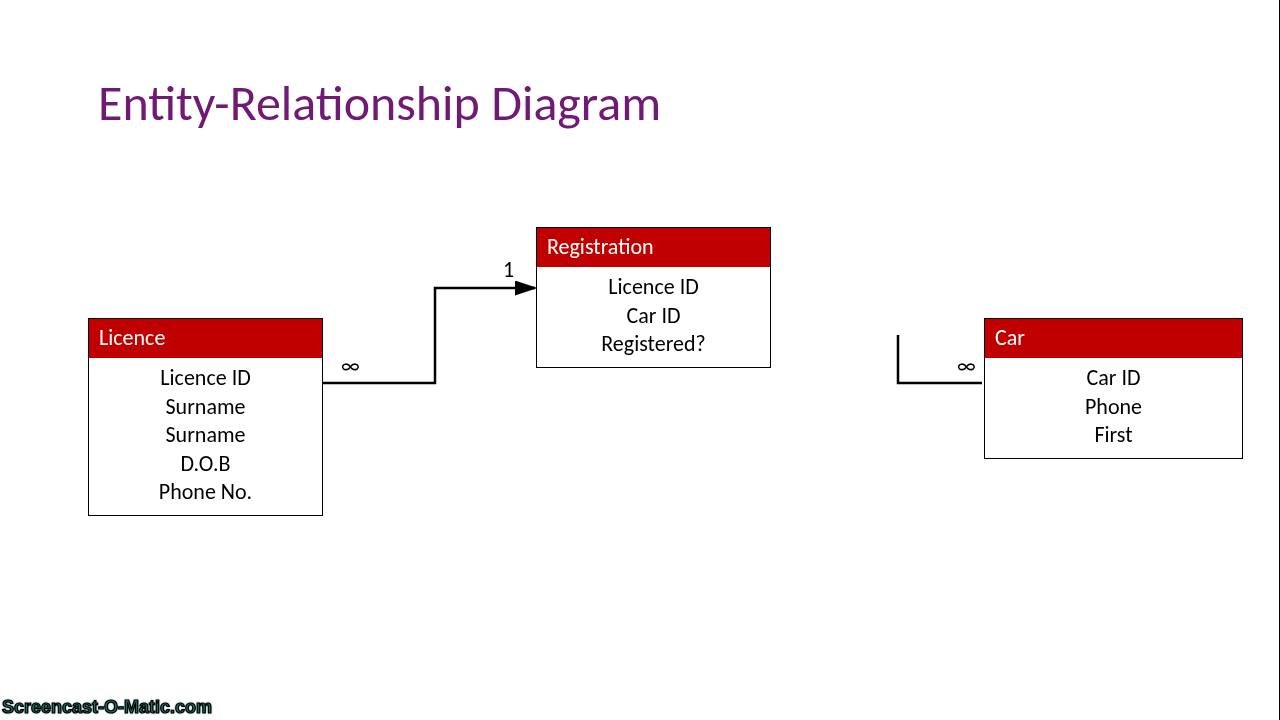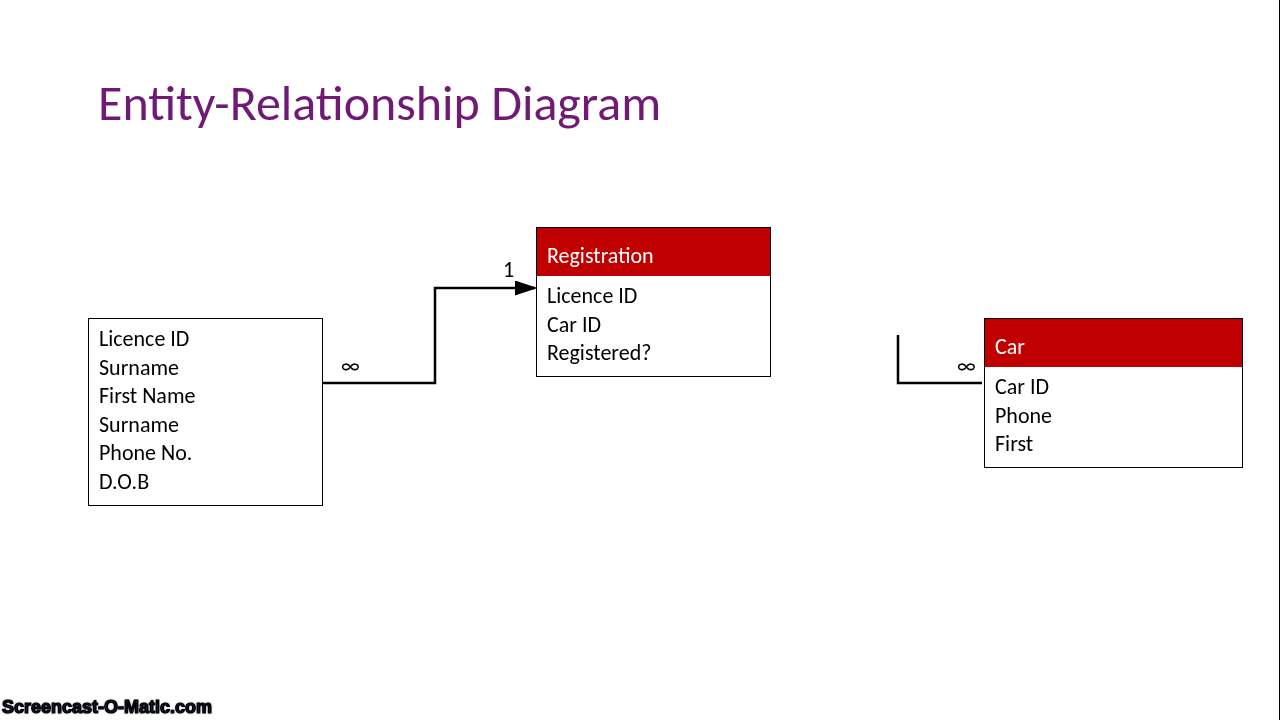--- a/index.html
+++ b/index.html
@@ -21,25 +21,26 @@
     }
     .entity-box {
       position: absolute;
       border: 1.5px solid #000;
       background: #fff;
     }
     .entity-header {
       background: #c00000;
       color: #fff;
       font-size: 22px;
-      padding: 14px 10px 7px 10px;
+      padding: 5px 10px 7px 10px;
       font-weight: 400;
     }
     .entity-body {
       padding: 6px 10px 8px 10px;
+      text-align: center;
     }
     .entity-attr {
       font-size: 22px;
       color: #000;
       line-height: 1.3;
     }
     .side-strip {
       position: absolute;
       right: 0;
       top: 0;
@@ -47,21 +48,21 @@
       height: 720px;
       background: #000;
     }
     .watermark {
       position: absolute;
       left: 2px;
       bottom: 2px;
       font-family: Arial, sans-serif;
       font-size: 18px;
       font-weight: bold;
-      color: #0f172a;
+      color: #0f766e;
       -webkit-text-stroke: 1.2px #000;
       text-shadow: 0 0 2px #000;
     }
     .cardinality {
       position: absolute;
       font-size: 22px;
       color: #000;
     }
     svg.connector {
       position: absolute;
@@ -87,27 +88,27 @@
   <path d="M 323 383 L 435 383 L 435 288 L 535 288" stroke="#000" stroke-width="2.5" fill="none" marker-end="url(#arrow)"></path>
 
   <path d="M 898 335 L 898 383 L 982 383" stroke="#000" stroke-width="2.5" fill="none"></path>
 </svg>
 
 <div class="cardinality" style="left:341px; top:352px;">∞</div>
 <div class="cardinality" style="left:503px; top:256px;">1</div>
 <div class="cardinality" style="left:957px; top:352px;">∞</div>
 
 <div class="entity-box" style="left:88px; top:318px; width:235px;">
+  <div class="entity-header">Licence</div>
   <div class="entity-body">
     <div class="entity-attr">Licence ID</div>
     <div class="entity-attr">Surname</div>
-    <div class="entity-attr">First Name</div>
     <div class="entity-attr">Surname</div>
+    <div class="entity-attr">D.O.B</div>
     <div class="entity-attr">Phone No.</div>
-    <div class="entity-attr">D.O.B</div>
   </div>
 </div>
 
 <div class="entity-box" style="left:536px; top:227px; width:235px;">
   <div class="entity-header">Registration</div>
   <div class="entity-body">
     <div class="entity-attr">Licence ID</div>
     <div class="entity-attr">Car ID</div>
     <div class="entity-attr">Registered?</div>
   </div>

